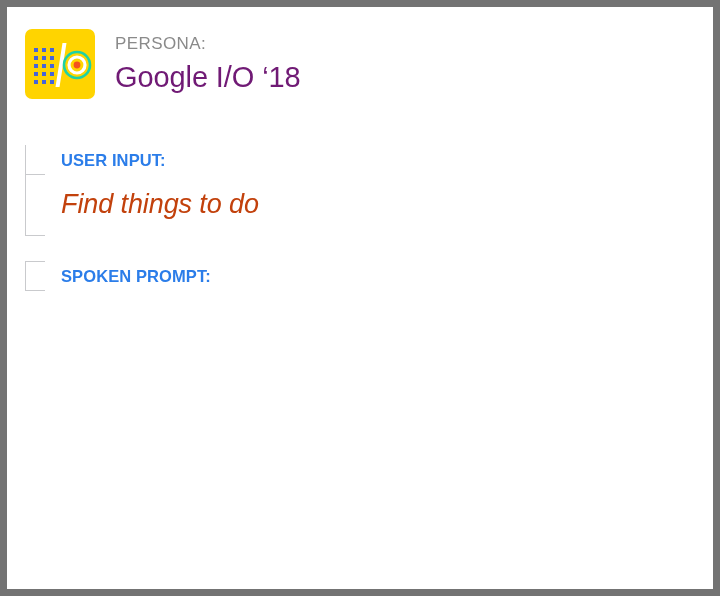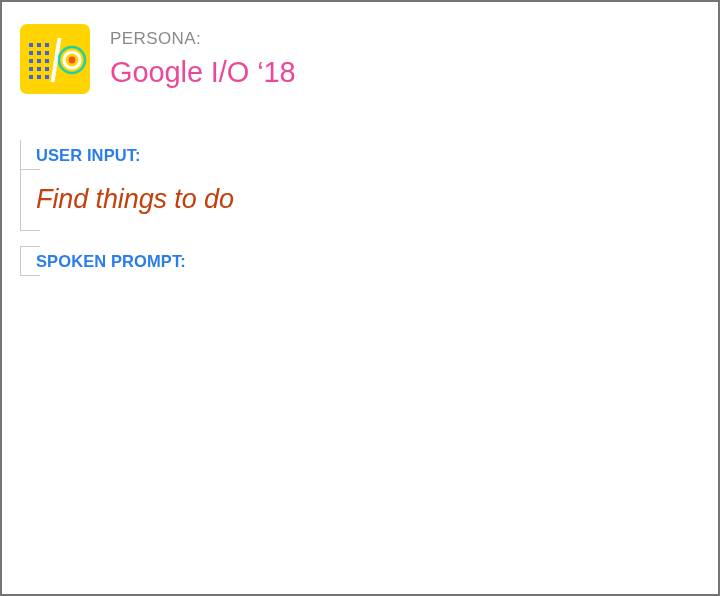--- a/index.html
+++ b/index.html
@@ -13,21 +13,21 @@
   body {
     font-family: "Liberation Sans", sans-serif;
     -webkit-font-smoothing: antialiased;
   }
 
   .card {
     position: relative;
     width: 720px;
     height: 596px;
     background: #ffffff;
-    border: 2px solid #737373;
+    border: 7px solid #737373;
     overflow: hidden;
   }
 
   
   .persona-row {
     position: absolute;
     left: 18px;
     top: 22px;
     display: flex;
     align-items: flex-start;
@@ -52,41 +52,41 @@
   .persona-label {
     font-size: 17px;
     letter-spacing: 0.4px;
     color: #8a8a8a;
     font-weight: 400;
     line-height: 22px;
   }
 
   .persona-title {
     font-size: 29px;
-    color: #ec4899;
+    color: #701a75;
     font-weight: 400;
     line-height: 38px;
     margin-top: 3px;
     letter-spacing: -0.1px;
   }
 
   
   .field {
     position: absolute;
     left: 18px;
     right: 24px;
   }
 
   .field-user-input   { top: 138px; }
-  .field-spoken-prompt{ top: 244px; }
+  .field-spoken-prompt{ top: 254px; }
 
   
   .bracket {
     position: relative;
-    padding-left: 16px;
+    padding-left: 36px;
   }
 
   .bracket::before {
     content: "";
     position: absolute;
     left: 0;
     top: 0;
     bottom: 0;
     width: 1px;
     background: #c9cacd;

